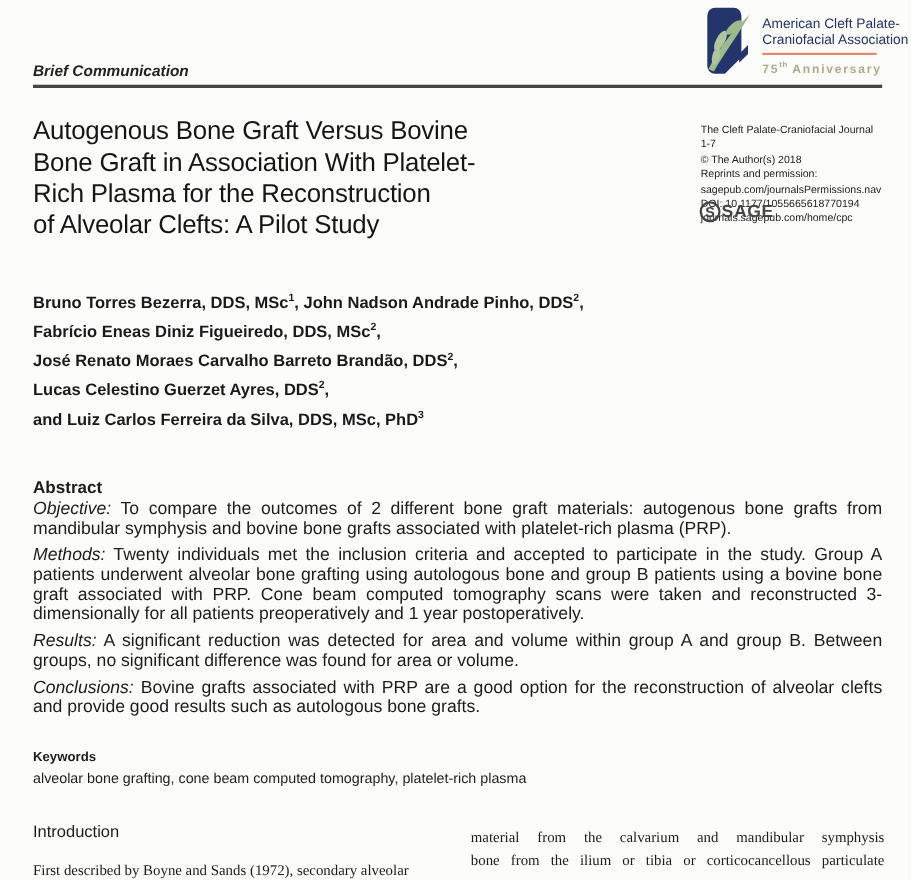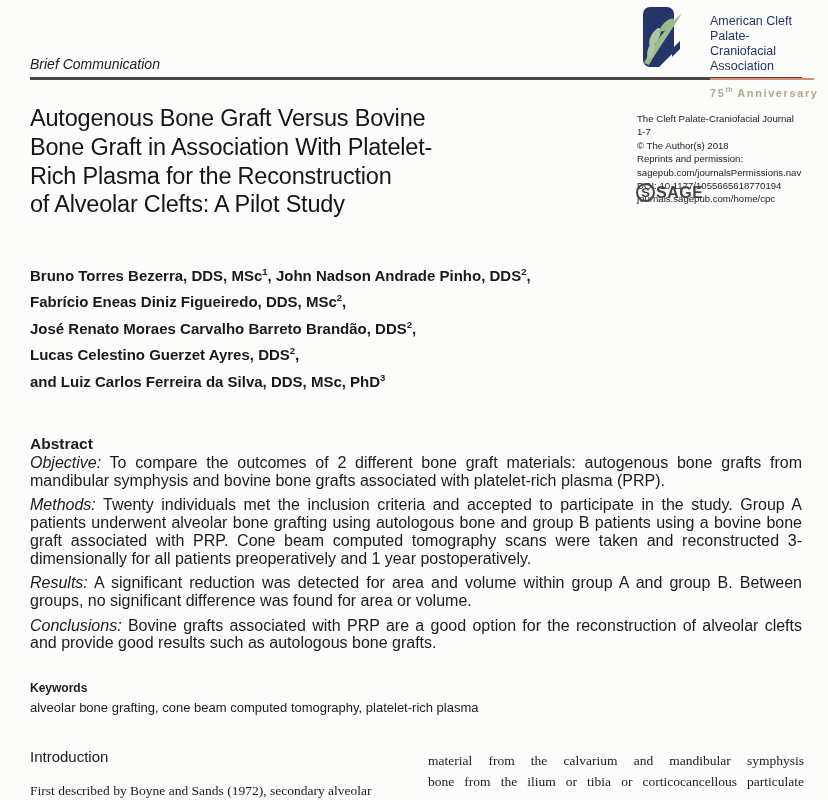--- a/index.html
+++ b/index.html
@@ -3,25 +3,25 @@
 <meta charset="utf-8">
 <style>
   * { margin:0; padding:0; box-sizing:border-box; }
   body { background:#e9e9e9; font-family:"Liberation Sans", sans-serif; }
   .page {
     position:relative; width:828px; height:800px; margin:0 auto;
     background:#fcfcfb; overflow:hidden; color:#1c1c1c;
   }
 
   
-  .section-label { position:absolute; left:30px; top:56px; font-size:14px; font-style:italic; color:#222; }
+  .section-label { position:absolute; left:30px; top:56px; font-size:14px; font-style:italic; color:#222;font-weight:bold; }
   .header-rule { position:absolute; left:30px; top:77px; width:772px; height:3px; background:#474747; }
 
   
-  .acpa { position:absolute; left:636px; top:5px; display:flex; gap:24px; }
+  .acpa { position:absolute; left:636px; top:5px; display:flex; gap:7px; }
   .acpa-text { padding-top:9px; }
   .org-name { font-size:12.5px; line-height:15px; color:#24356b; font-weight:500; }
   .anniv-rule { width:104px; height:2px; background:#e08a6b; margin:4px 0 3px 0; }
   .anniv { font-size:11px; font-weight:bold; letter-spacing:1.6px; color:#b2a88a; }
   .anniv sup { font-size:7px; letter-spacing:0.5px; }
 
   
   .journal-info { position:absolute; left:637px; top:92px; font-size:9.6px; line-height:13.4px; color:#222;margin-top:20px; }
 
   

